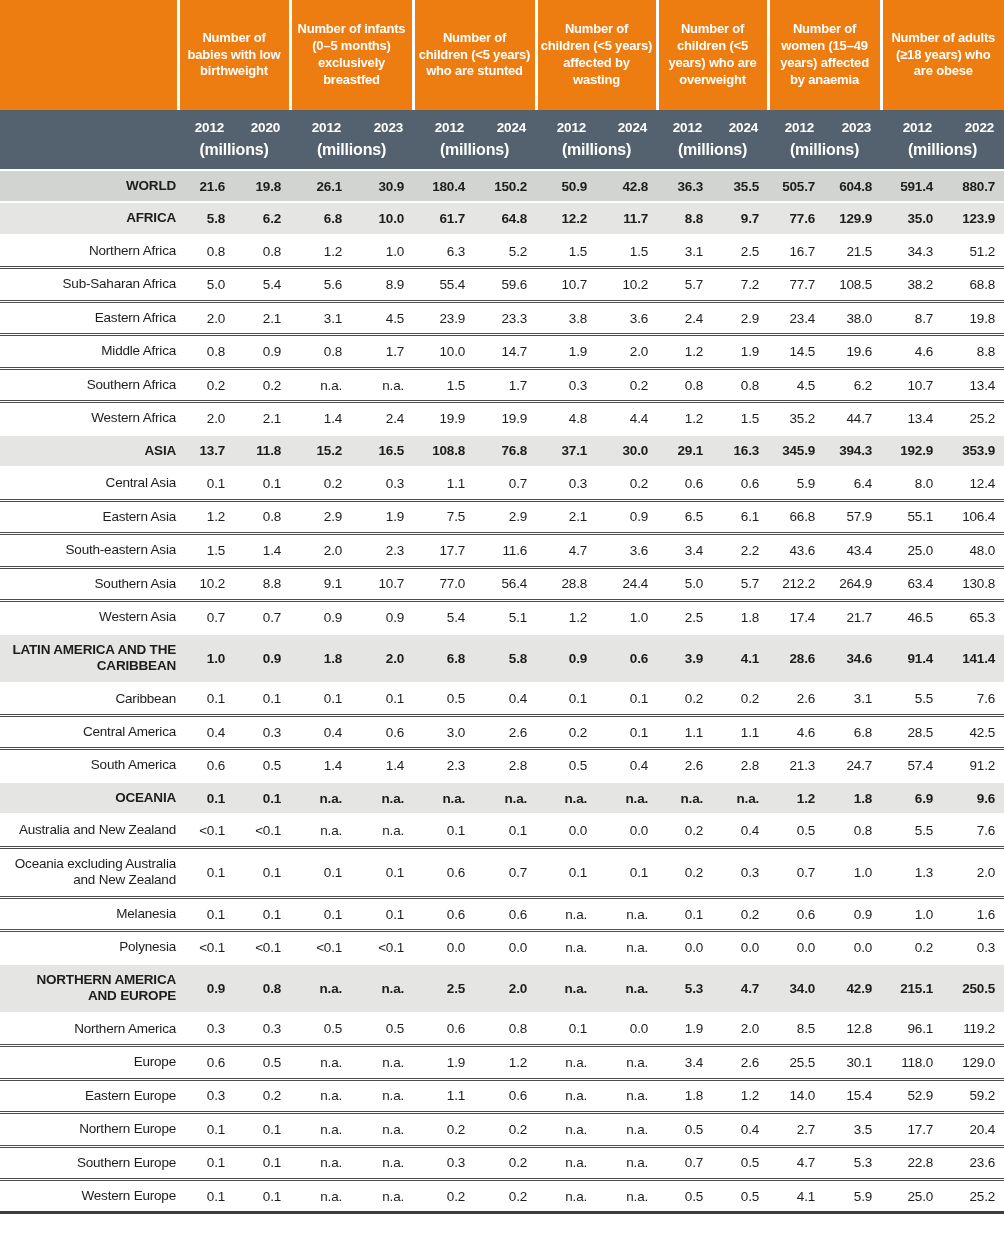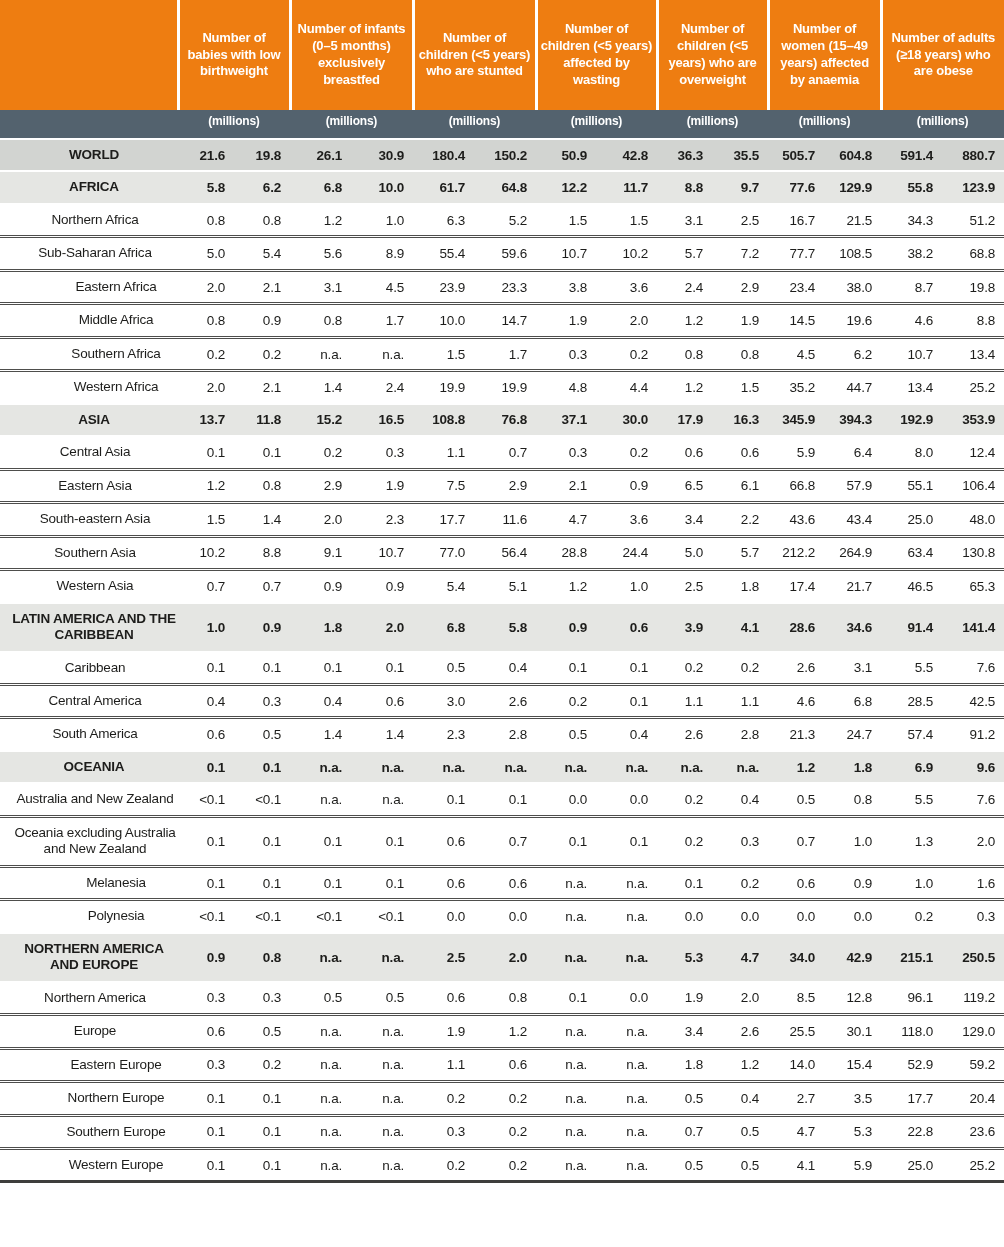--- a/index.html
+++ b/index.html
@@ -41,33 +41,33 @@
     font-size:13.5px;
     letter-spacing:-0.2px;
   }
   tr.yearrow td.year{
     text-align:right;
     padding:10px 10px 2px 0;
   }
   tr.unitrow td.unit{
     text-align:center;
     padding:4px 0 10px 0;
-    font-size:12px;
+    font-size:16px;
   }
 
   
   tbody td{
     font-size:13.5px;
     letter-spacing:-0.2px;
     padding:7px 9px 7px 0;
     text-align:right;
     white-space:nowrap;
   }
   tbody td.lbl{
-    text-align:center;
+    text-align:right;
     padding-right:2px;
     white-space:normal;
     line-height:1.22;
   }
   tr.world td{
     background:#d2d4d1;
     font-weight:bold;
     border-top:2px solid #ffffff;
     border-bottom:2px solid #ffffff;
   }
@@ -111,20 +111,37 @@
           <th class="group gstart" colspan="2">Number of babies with low birthweight</th>
           <th class="group gstart" colspan="2">Number of infants (0–5 months) exclusively breastfed</th>
           <th class="group gstart" colspan="2">Number of children (&lt;5 years) who are stunted</th>
           <th class="group gstart" colspan="2">Number of children (&lt;5 years) affected by wasting</th>
           <th class="group gstart" colspan="2">Number of children (&lt;5 years) who are overweight</th>
           <th class="group gstart" colspan="2">Number of women (15–49 years) affected by anaemia</th>
           <th class="group gstart" colspan="2">Number of adults (≥18 years) who are obese</th>
         </tr>
     </thead>
     <tbody id="band">
+        <tr class="yearrow">
+          <td></td>
+          <td class="year gstart">2012</td>
+          <td class="year">2020</td>
+          <td class="year gstart">2012</td>
+          <td class="year">2023</td>
+          <td class="year gstart">2012</td>
+          <td class="year">2024</td>
+          <td class="year gstart">2012</td>
+          <td class="year">2024</td>
+          <td class="year gstart">2012</td>
+          <td class="year">2024</td>
+          <td class="year gstart">2012</td>
+          <td class="year">2023</td>
+          <td class="year gstart">2012</td>
+          <td class="year">2022</td>
+        </tr>
         <tr class="unitrow">
           <td></td>
           <td class="unit gstart" colspan="2">(millions)</td>
           <td class="unit gstart" colspan="2">(millions)</td>
           <td class="unit gstart" colspan="2">(millions)</td>
           <td class="unit gstart" colspan="2">(millions)</td>
           <td class="unit gstart" colspan="2">(millions)</td>
           <td class="unit gstart" colspan="2">(millions)</td>
           <td class="unit gstart" colspan="2">(millions)</td>
         </tr>
@@ -154,21 +171,21 @@
           <td>6.8</td>
           <td>10.0</td>
           <td>61.7</td>
           <td>64.8</td>
           <td>12.2</td>
           <td>11.7</td>
           <td>8.8</td>
           <td>9.7</td>
           <td>77.6</td>
           <td>129.9</td>
-          <td>55.8</td>
+          <td>35.0</td>
           <td>123.9</td>
         </tr>
         <tr class="sub">
           <td class="lbl ind1">Northern Africa</td>
           <td>0.8</td>
           <td>0.8</td>
           <td>1.2</td>
           <td>1.0</td>
           <td>6.3</td>
           <td>5.2</td>
@@ -269,21 +286,21 @@
         <tr class="continent">
           <td class="lbl ind0">ASIA</td>
           <td>13.7</td>
           <td>11.8</td>
           <td>15.2</td>
           <td>16.5</td>
           <td>108.8</td>
           <td>76.8</td>
           <td>37.1</td>
           <td>30.0</td>
-          <td>17.9</td>
+          <td>29.1</td>
           <td>16.3</td>
           <td>345.9</td>
           <td>394.3</td>
           <td>192.9</td>
           <td>353.9</td>
         </tr>
         <tr class="sub">
           <td class="lbl ind1">Central Asia</td>
           <td>0.1</td>
           <td>0.1</td>

